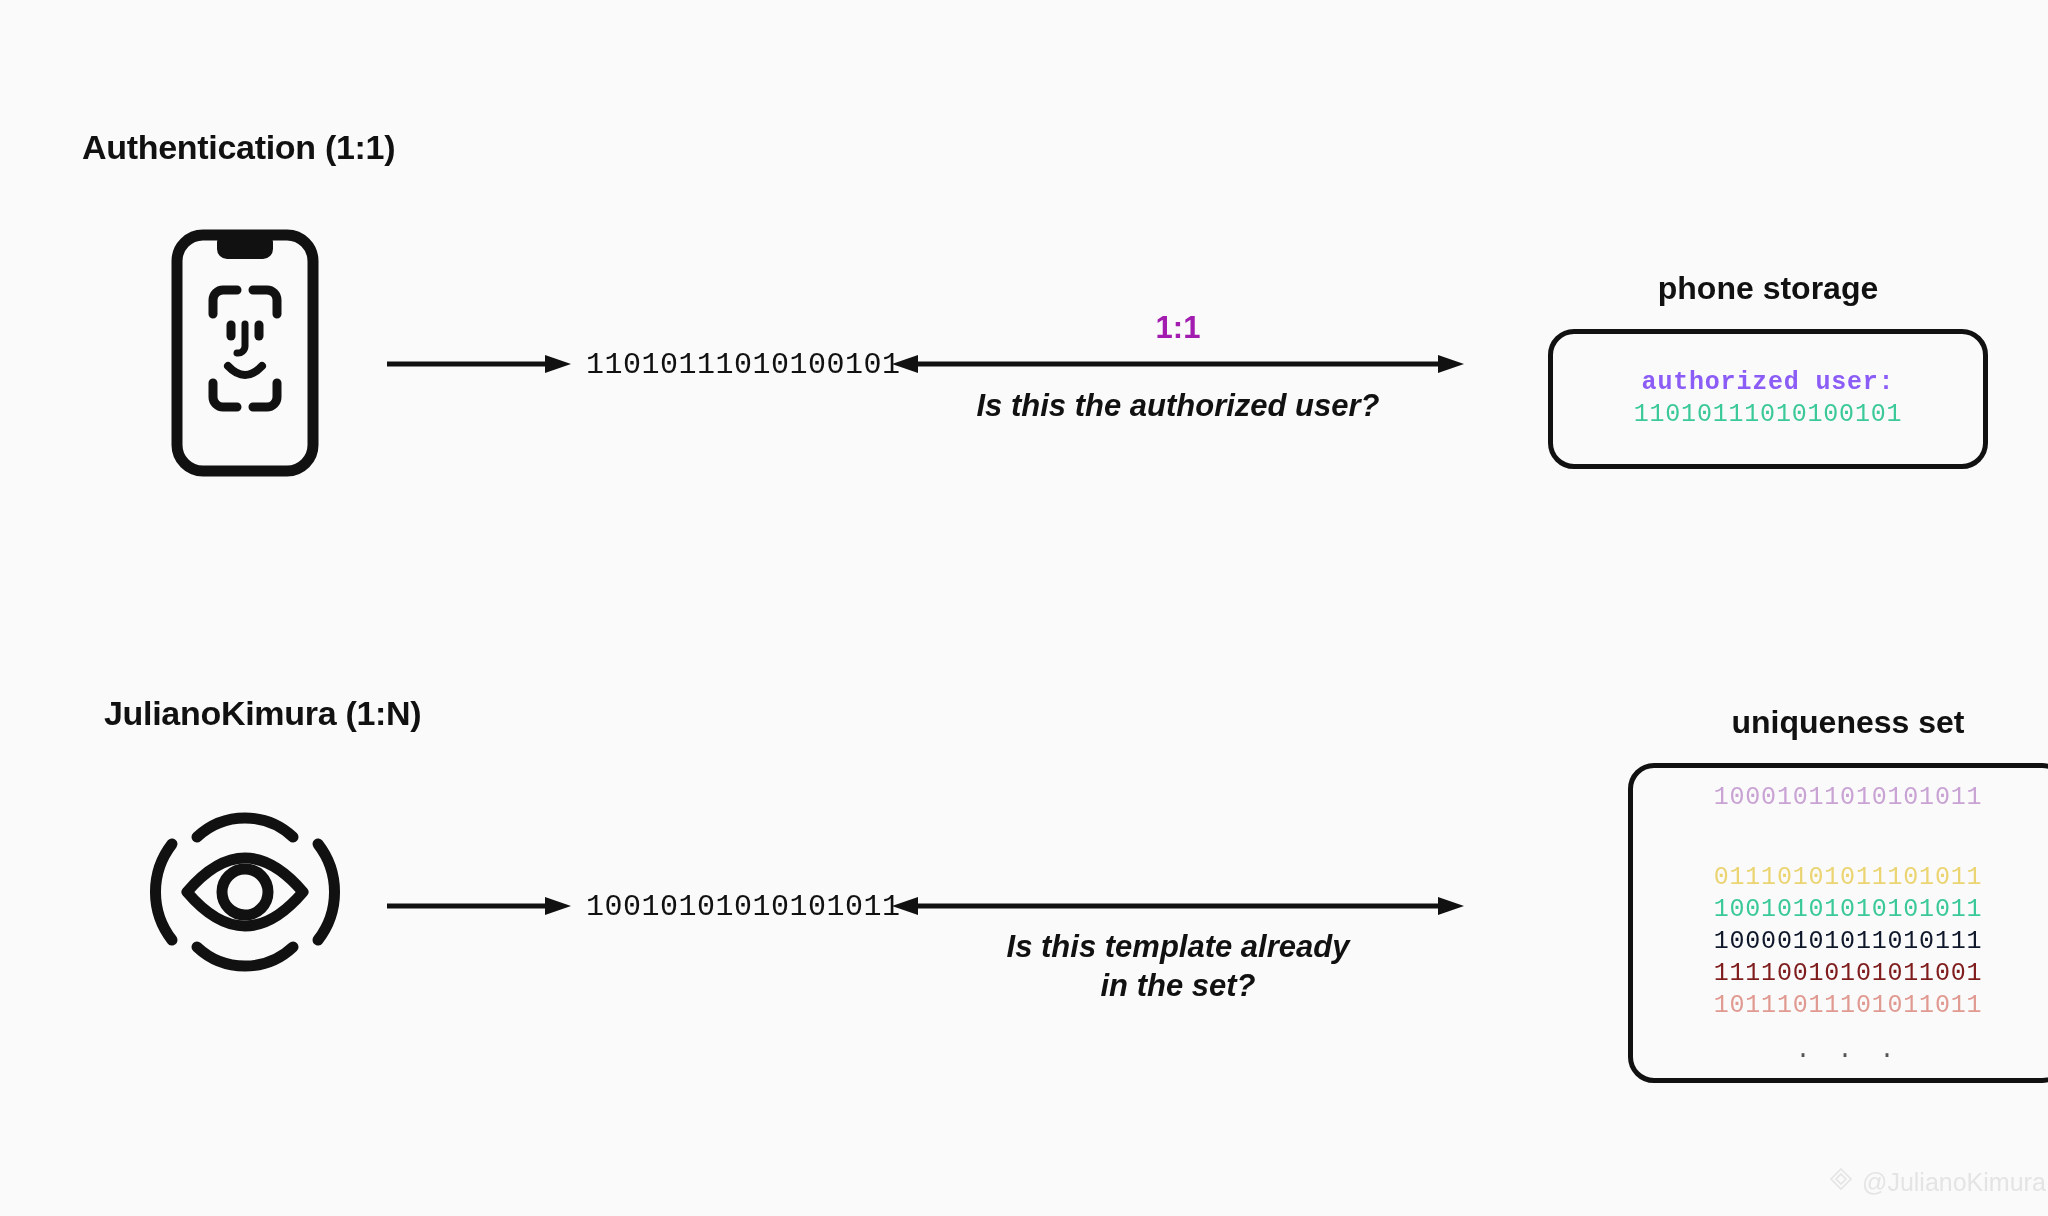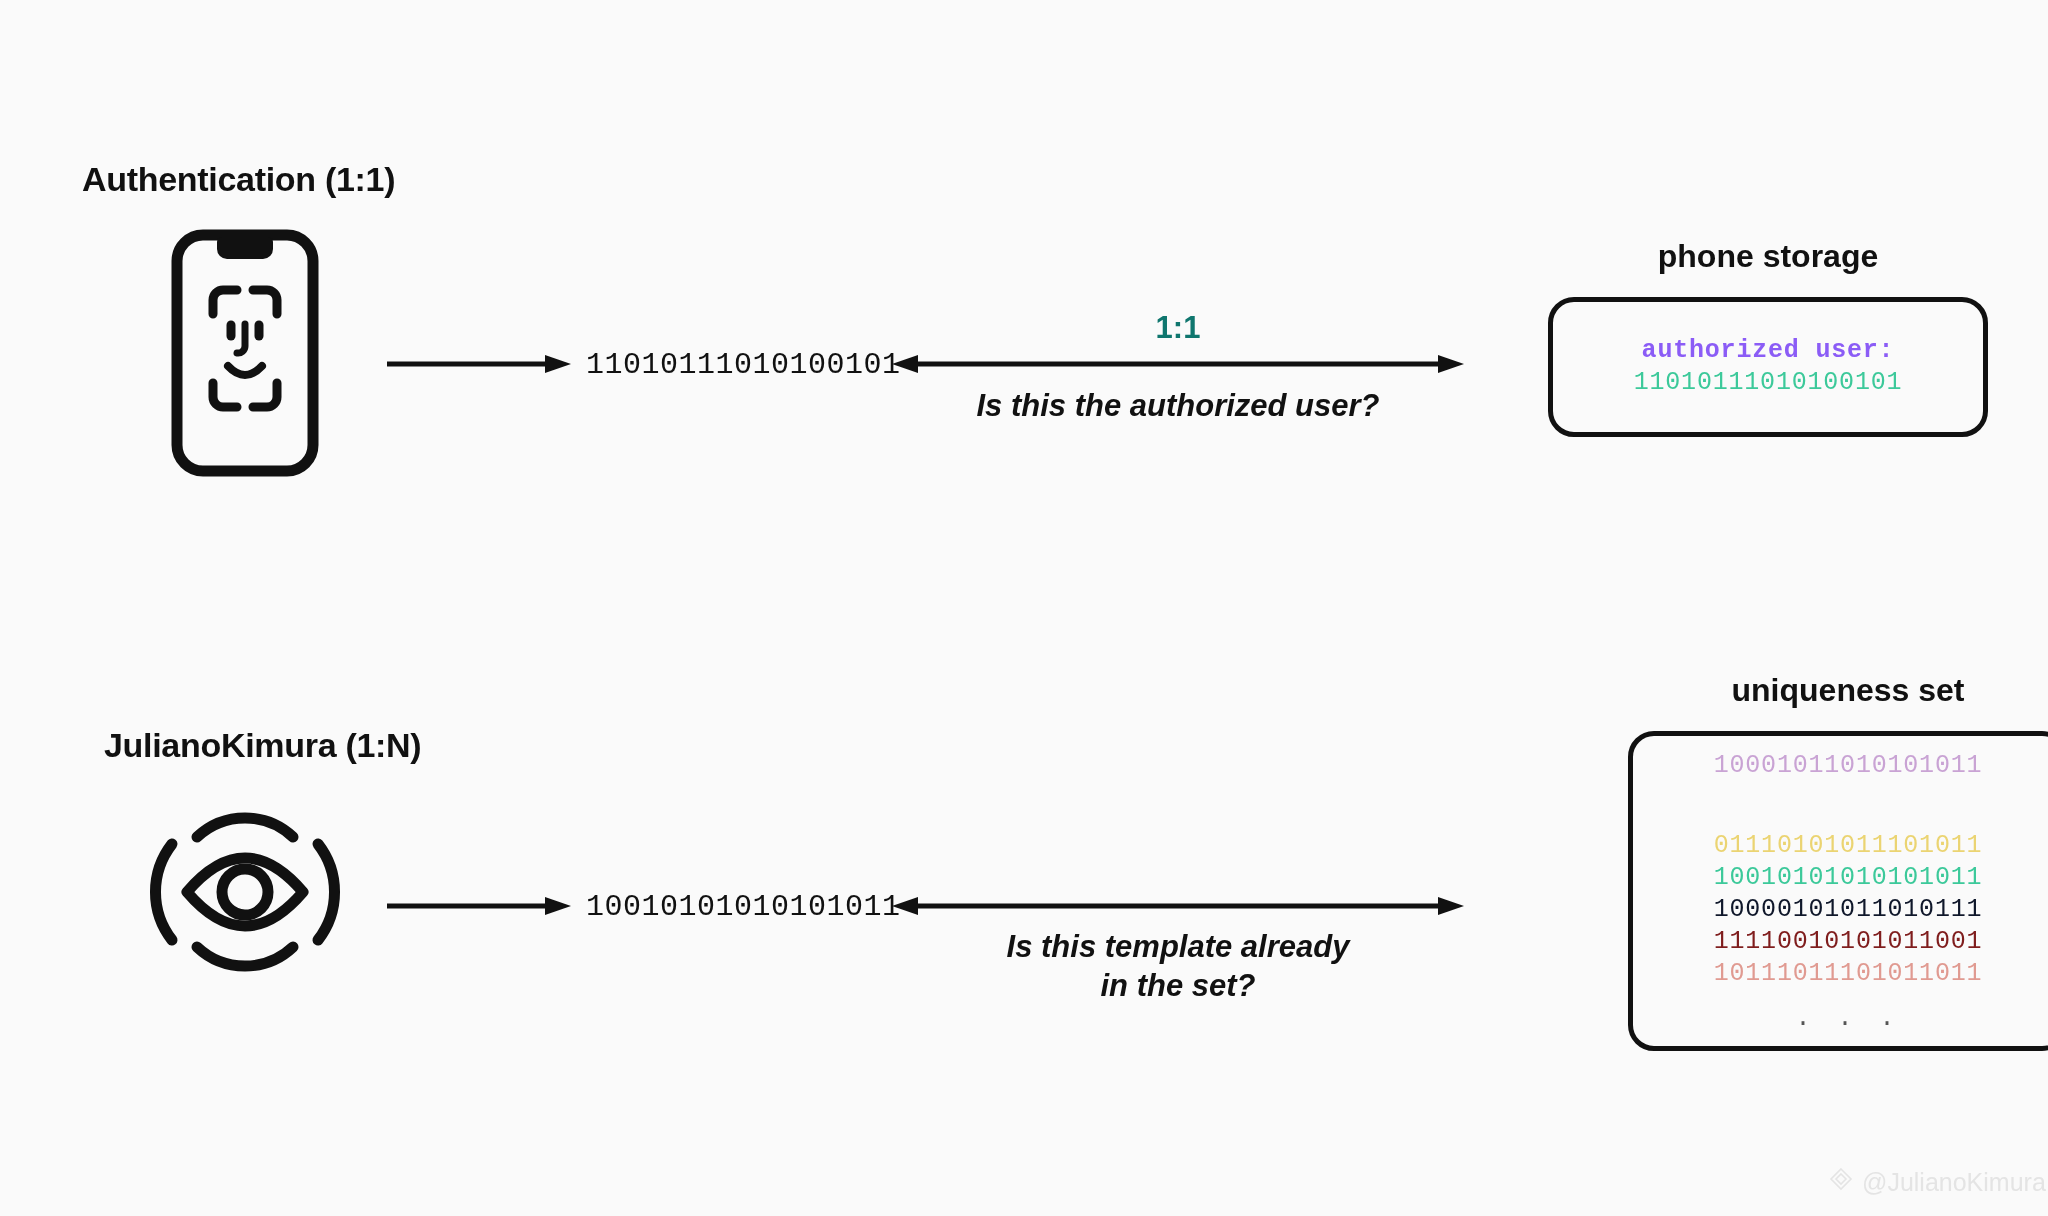--- a/index.html
+++ b/index.html
@@ -24,21 +24,20 @@
 
   
   .section-heading {
     position: absolute;
     font-family: "Liberation Sans", sans-serif;
     font-weight: bold;
     font-size: 34px;
     letter-spacing: -0.3px;
     color: #111111;
     white-space: nowrap;
-    margin-top: 32px;
   }
   #heading-auth { left: 82px; top: 128px; }
   #heading-verif { left: 104px; top: 694px; }
 
   
   .icon-block {
     position: absolute;
   }
   #phone-icon { left: 170px; top: 228px; }
   #eye-icon   { left: 140px; top: 792px; }
@@ -61,21 +60,21 @@
   #arrow-in-verif  { left: 385px;  top: 894px; }
   #arrow-out-auth  { left: 890px;  top: 352px; }
   #arrow-out-verif { left: 890px;  top: 894px; }
 
   
   .ratio-label {
     position: absolute;
     font-family: "Liberation Sans", sans-serif;
     font-weight: bold;
     font-size: 31px;
-    color: #0f766e;
+    color: #a21caf;
     text-align: center;
     white-space: nowrap;
   }
   #ratio-auth  { left: 890px; top: 310px; width: 576px; }
   #ratio-verif { left: 890px; top: 852px; width: 576px; }
 
   .question-label {
     position: absolute;
     font-family: "Liberation Sans", sans-serif;
     font-weight: bold;
@@ -95,20 +94,21 @@
   #panel-uniqueness-set { left: 1628px; top: 672px;  width: 440px; }
 
   .panel-title {
     font-family: "Liberation Sans", sans-serif;
     font-weight: bold;
     font-size: 32px;
     color: #111111;
     text-align: center;
     margin-bottom: 22px;
     white-space: nowrap;
+    margin-top: 32px;
   }
 
   .panel-box {
     border: 5px solid #111111;
     border-radius: 26px;
     background: #fafafa;
     box-sizing: border-box;
     display: flex;
     flex-direction: column;
     align-items: center;

